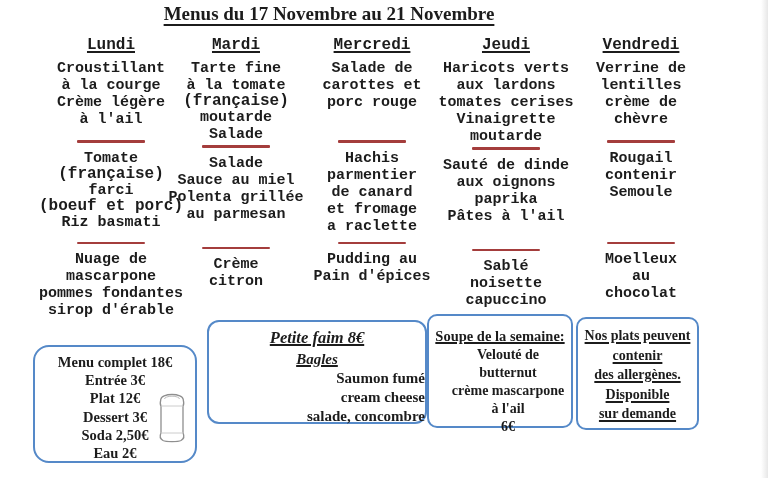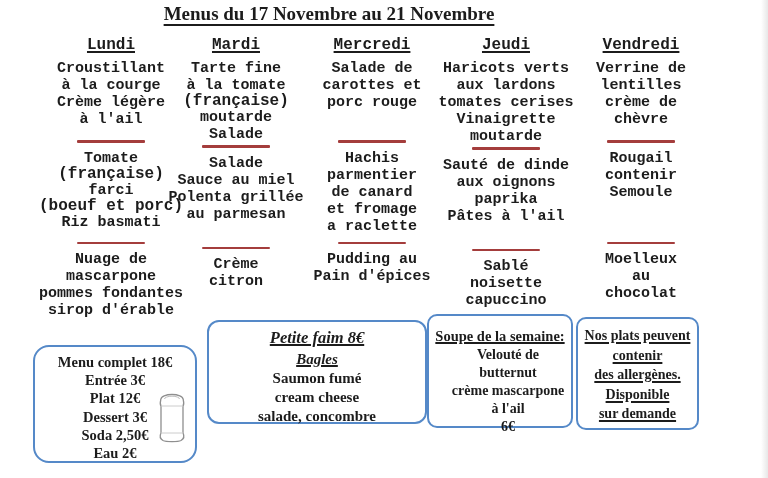--- a/index.html
+++ b/index.html
@@ -61,21 +61,21 @@
   .can-wrap{position:absolute;right:7px;top:46px;}
   .box-petite{left:207px;top:320px;width:220px;height:104px;border-radius:12px;padding-top:5px;}
   .box-petite .box-title{
     font-size:16.5px;line-height:22px;font-style:italic;
     text-decoration:underline;text-decoration-thickness:1.5px;
   }
   .box-petite .box-subtitle{
     font-size:15px;line-height:20px;font-style:italic;
     text-decoration:underline;text-decoration-thickness:1.5px;
   }
-  .box-petite .bline{font-size:15px;line-height:19px;}
+  .box-petite .bline{font-size:15px;line-height:19px;text-align:right;}
   .box-soupe{left:427px;top:314px;width:146px;height:114px;border-radius:10px;padding-top:10px;}
   .box-soupe .box-title{
     font-size:14.5px;line-height:20px;
     text-decoration:underline;text-decoration-thickness:1.5px;
   }
   .box-soupe .bline{font-size:14px;line-height:18px;margin-left:16px;}
   .box-allerg{left:576px;top:317px;width:123px;height:113px;border-radius:10px;padding-top:7px;}
   .box-allerg .bline{
     font-size:14px;line-height:19.5px;
     text-decoration:underline;text-decoration-thickness:1.5px;

